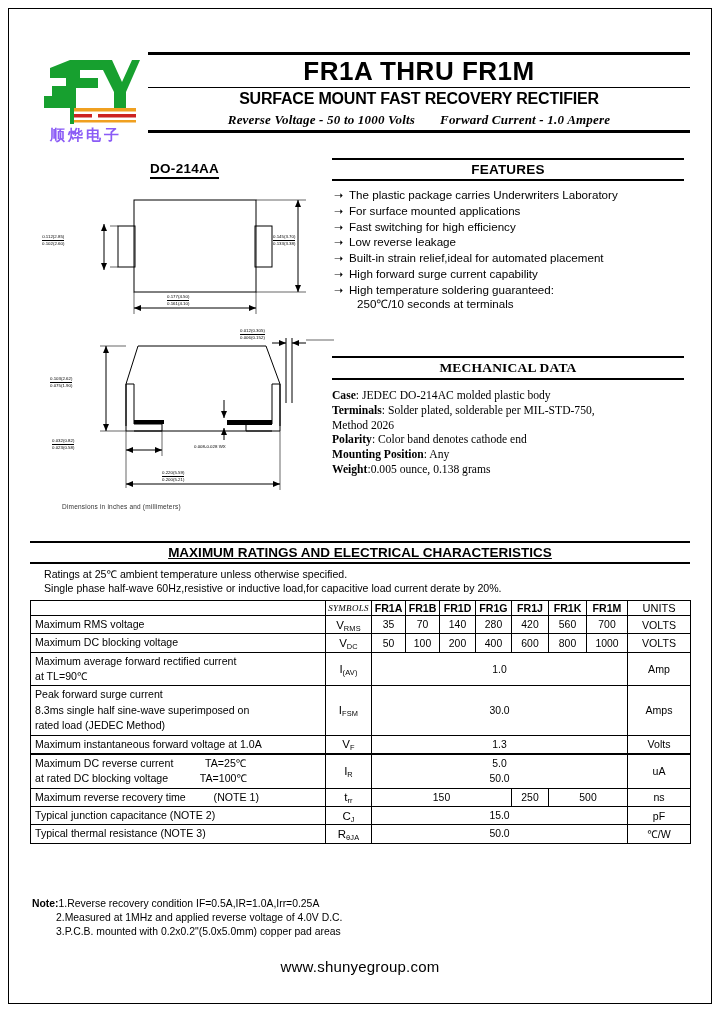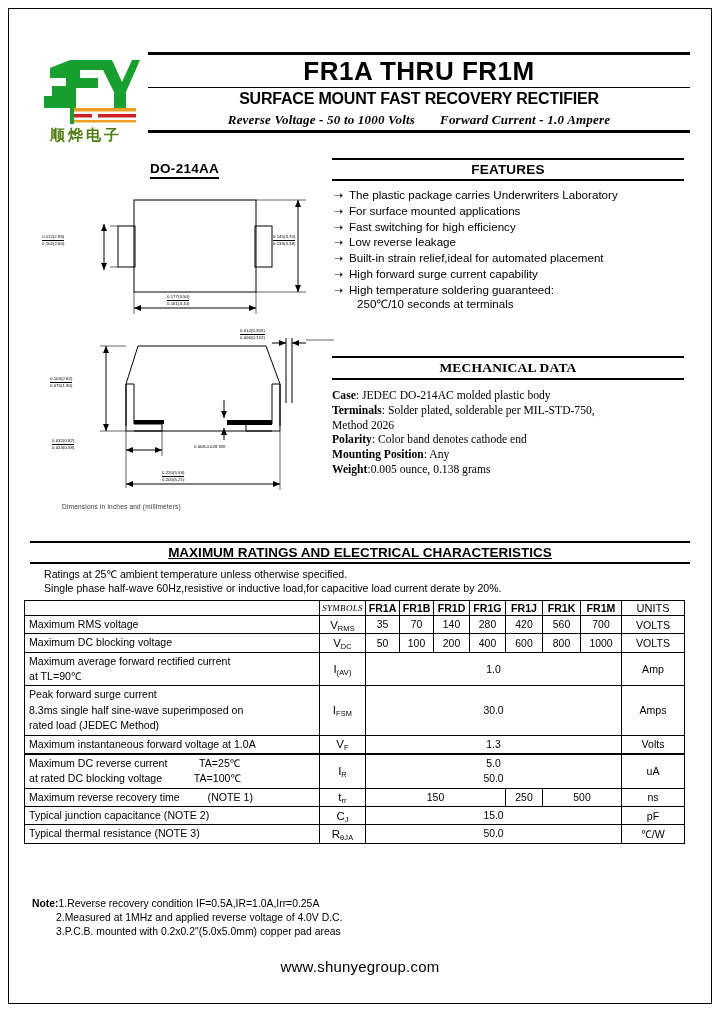--- a/index.html
+++ b/index.html
@@ -16,21 +16,21 @@
     position:absolute; left:0; top:0; width:720px; height:1012px;
     padding: 0;
   }
 
   
   .header { position:absolute; left:30px; top:52px; width:660px; height:108px; }
   .logo-box { position:absolute; left:0px; top:4px; width:112px; height:104px; }
   .logo-mark { position:absolute; left:6px; top:0px; width:104px; height:72px; }
   .logo-cn { position:absolute; left:0px; top:70px; width:112px; height:24px;
              font-family:"DejaVu Sans", sans-serif; font-size:15px; font-weight:bold;
-             letter-spacing:3px; text-align:center; color:#4d7c0f; }
+             letter-spacing:3px; text-align:center; color:#8b5cf6; }
   .title-block { position:absolute; left:118px; top:0px; width:542px; }
   .rule-thick { border-top:3px solid #000; }
   .rule-thin  { border-top:1.5px solid #000; }
   .h-main { font-size:26px; font-weight:bold; text-align:center; letter-spacing:0.5px;
             padding:3px 0 2px; line-height:1.05; }
   .h-sub  { font-size:16px; font-weight:bold; text-align:center; letter-spacing:-0.2px;
             padding:2px 0 1px; }
   .h-italic { font-family:"Liberation Serif", serif; font-style:italic; font-size:13px;
               font-weight:bold; text-align:center; padding:3px 0 2px; letter-spacing:0.2px;}
   .h-italic .sp { display:inline-block; width:18px; }
@@ -60,21 +60,21 @@
   .mech div { margin-bottom:0px; }
   .mech b { font-weight:bold; }
 
   
   .ratings-head { position:absolute; left:30px; top:541px; width:660px;
                   border-top:2.5px solid #000; border-bottom:2px solid #000;
                   text-align:center; font-size:13.5px; font-weight:bold; padding:2px 0 2px;text-decoration:underline; }
   .ratings-note { position:absolute; left:44px; top:568px; width:660px;
                   font-size:10.6px; line-height:1.32; }
 
-  table.main { position:absolute; left:24px; top:600px; width:660px;
+  table.main { position:absolute; left:30px; top:600px; width:660px;
                border-collapse:collapse; table-layout:fixed; }
   table.main td, table.main th {
     border:1px solid #000; font-size:10.4px; padding:1px 2px; text-align:center;
     font-weight:normal; vertical-align:middle;
   }
   table.main td.desc { text-align:left; padding-left:4px; font-size:10.6px; line-height:1.45; }
   table.main th.sym { font-family:"Liberation Serif", serif; font-style:italic;
                       font-size:9px; letter-spacing:0.3px; }
   table.main th.part { font-weight:bold; font-size:10.6px; }
   table.main th.units { font-weight:normal; font-size:11px; }

